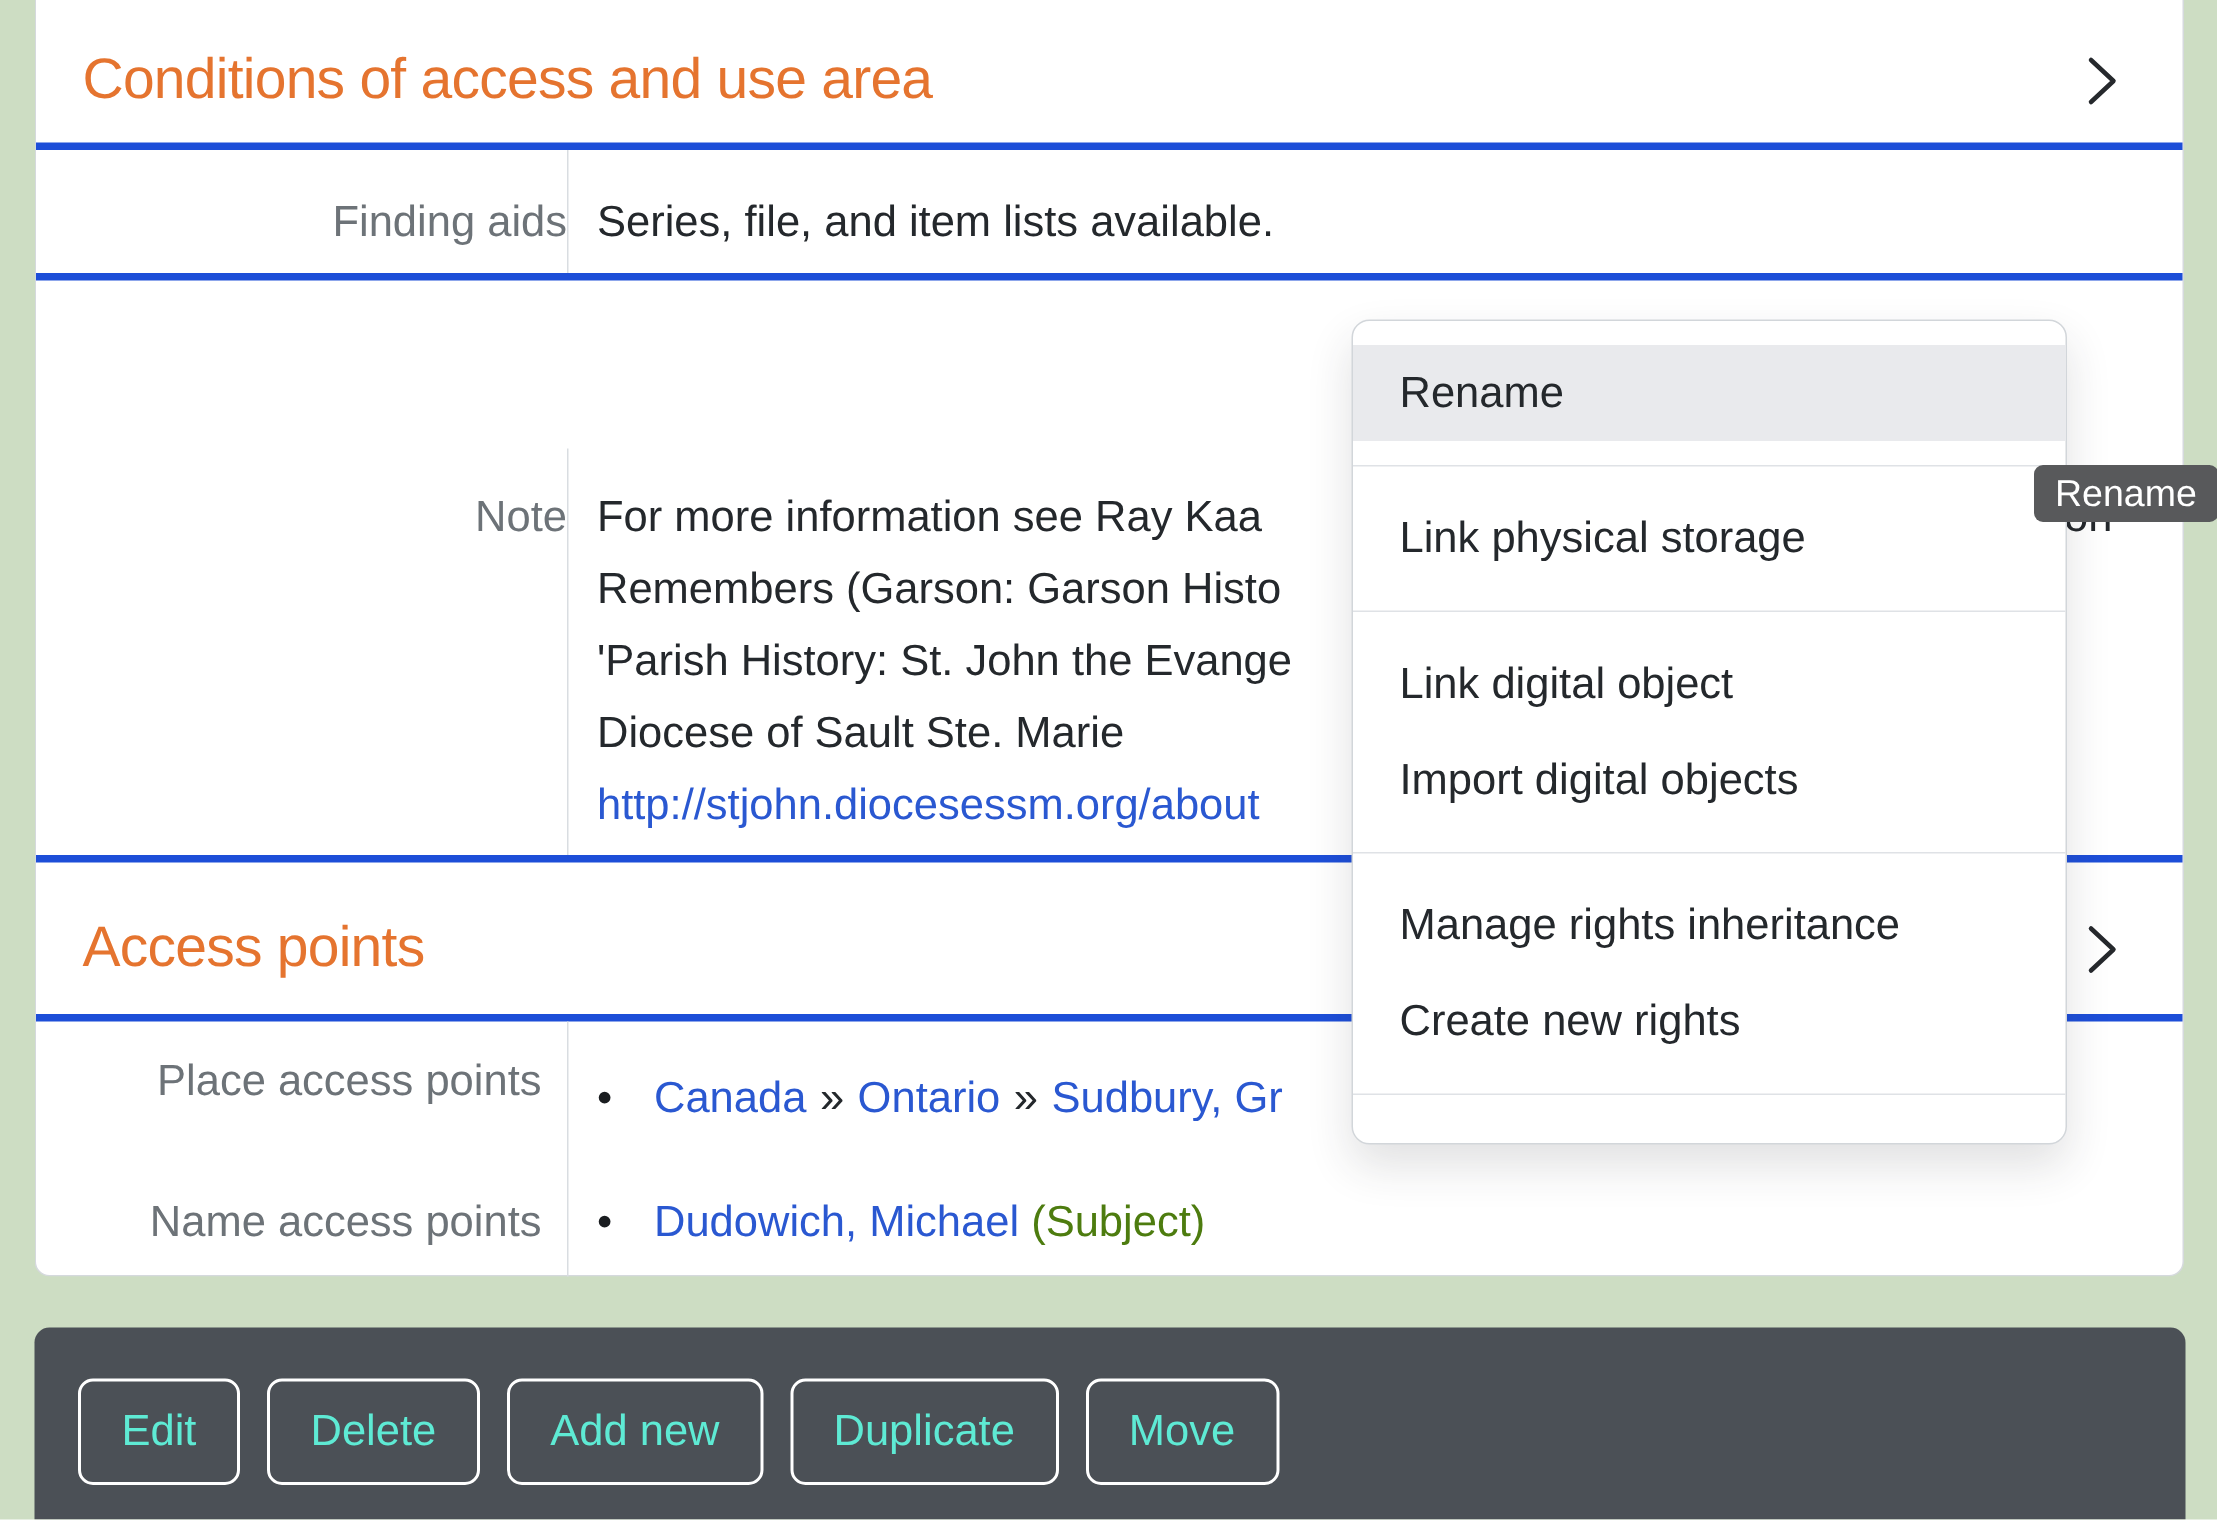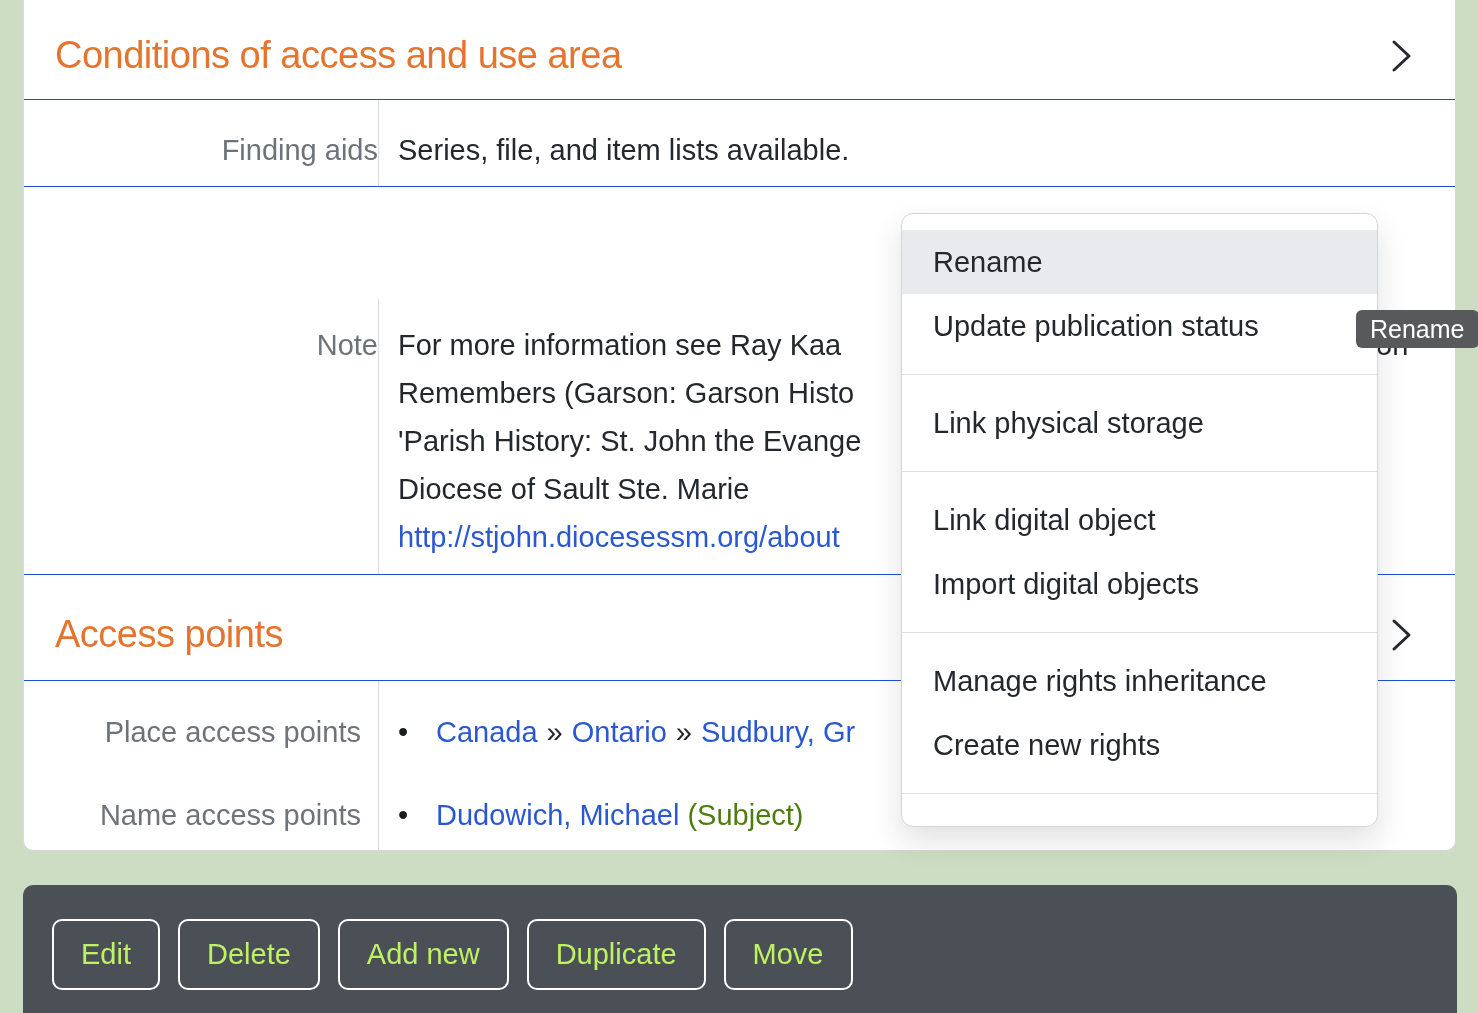--- a/index.html
+++ b/index.html
@@ -7,21 +7,21 @@
     position:relative;width:1478px;height:1013px;overflow:hidden;
     background:#cdddc3;
     font-family:"Liberation Sans",sans-serif;
     color:#24282c;
   }
   .card{
     position:absolute;left:23px;top:0;width:1433px;height:851px;
     background:#ffffff;border:1px solid #d5d9dd;border-top:none;
     border-radius:0 0 10px 10px;box-sizing:border-box;
   }
-  .row{position:absolute;left:0;right:0;border-bottom:1px solid #1d4ed8;box-sizing:border-box;}
+  .row{position:absolute;left:0;right:0;border-bottom:5px solid #1d4ed8;box-sizing:border-box;}
   .h-row{display:flex;align-items:center;justify-content:space-between;padding:12px 42px 0 31px;}
   .h-row h2{margin:0;font-size:38px;font-weight:400;color:#e5742f;letter-spacing:-0.5px;}
   .chev{display:flex;align-items:center;}
   .r1{top:0;height:100px;}
   .r-find{top:100px;height:87px;}
   .r-notesh{top:187px;height:112px;padding-top:14px;}
   .r-note{top:299px;height:276px;}
   .r-accessh{top:575px;height:106px;padding-top:14px;}
   .r-access{top:681px;height:170px;border-bottom:none;}
   .label-cell{
@@ -47,21 +47,21 @@
   .bullet{display:inline-block;width:38px;color:#1a1d20;}
   .sep{color:#24282c;padding:0 9px;}
   .qualifier{color:#4d7c0f;}
   
   .action-bar{
     position:absolute;left:23px;top:885px;width:1434px;height:128px;
     background:#4b5056;border-radius:10px 10px 0 0;z-index:4;
     display:flex;align-items:flex-start;padding:34px 0 0 29px;box-sizing:border-box;gap:18px;
   }
   .btn{
-    height:71px;padding:0 27px;background:transparent;color:#bef264;
+    height:71px;padding:0 27px;background:transparent;color:#5eead4;
     border:2px solid #ffffff;border-radius:10px;font-size:29px;
     font-family:"Liberation Sans",sans-serif;box-sizing:border-box;cursor:pointer;
   }
   .btn-more{
     height:71px;display:flex;align-items:center;gap:15px;padding:0 29px;
     background:#f4f5f7;color:#24282c;border:none;border-radius:10px;
     font-size:29px;font-family:"Liberation Sans",sans-serif;
     box-shadow:0 0 0 6px #a9adb2;margin-left:4px;cursor:pointer;
   }
   .caret-up{
@@ -126,21 +126,21 @@
       <h2>Access points</h2>
       <span class="chev">
         <svg width="23" height="40" viewBox="0 0 23 40">
             <path d="M4 6 L19 20 L4 34" fill="none" stroke="#26292d" stroke-width="3" stroke-linecap="round" stroke-linejoin="round"></path>
           </svg>
       </span>
     </div>
 
     <div class="row r-access">
       <div class="label-cell">
-        <span class="ap-label" style="top:27px;">Place access points</span>
+        <span class="ap-label" style="top:16px;">Place access points</span>
         <span class="ap-label" style="top:110px;">Name access points</span>
       </div>
       <div class="value-cell">
         <div class="ap-item" style="top:27px;">
           <span class="bullet">•</span><a class="link" href="#">Canada</a><span class="sep">»</span><a class="link" href="#">Ontario</a><span class="sep">»</span><a class="link" href="#">Sudbury, Gr</a>
         </div>
         <div class="ap-item" style="top:110px;">
           <span class="bullet">•</span><a class="link" href="#">Dudowich, Michael</a>&nbsp;<span class="qualifier">(Subject)</span>
         </div>
       </div>
@@ -153,21 +153,20 @@
   <div class="action-bar">
     <button class="btn">Edit</button>
     <button class="btn">Delete</button>
     <button class="btn">Add new</button>
     <button class="btn">Duplicate</button>
     <button class="btn">Move</button>
   </div>
 
   <div class="dropdown">
     <div class="dd-item active">Rename</div>
-    <div class="dd-item">Update publication status</div>
     <div class="dd-divider"></div>
     <div class="dd-item">Link physical storage</div>
     <div class="dd-divider"></div>
     <div class="dd-item">Link digital object</div>
     <div class="dd-item">Import digital objects</div>
     <div class="dd-divider"></div>
     <div class="dd-item">Manage rights inheritance</div>
     <div class="dd-item">Create new rights</div>
     <div class="dd-divider"></div>
   </div>

